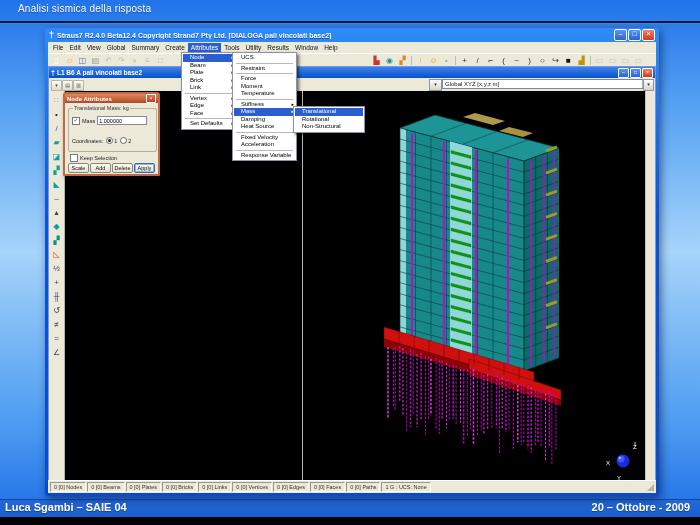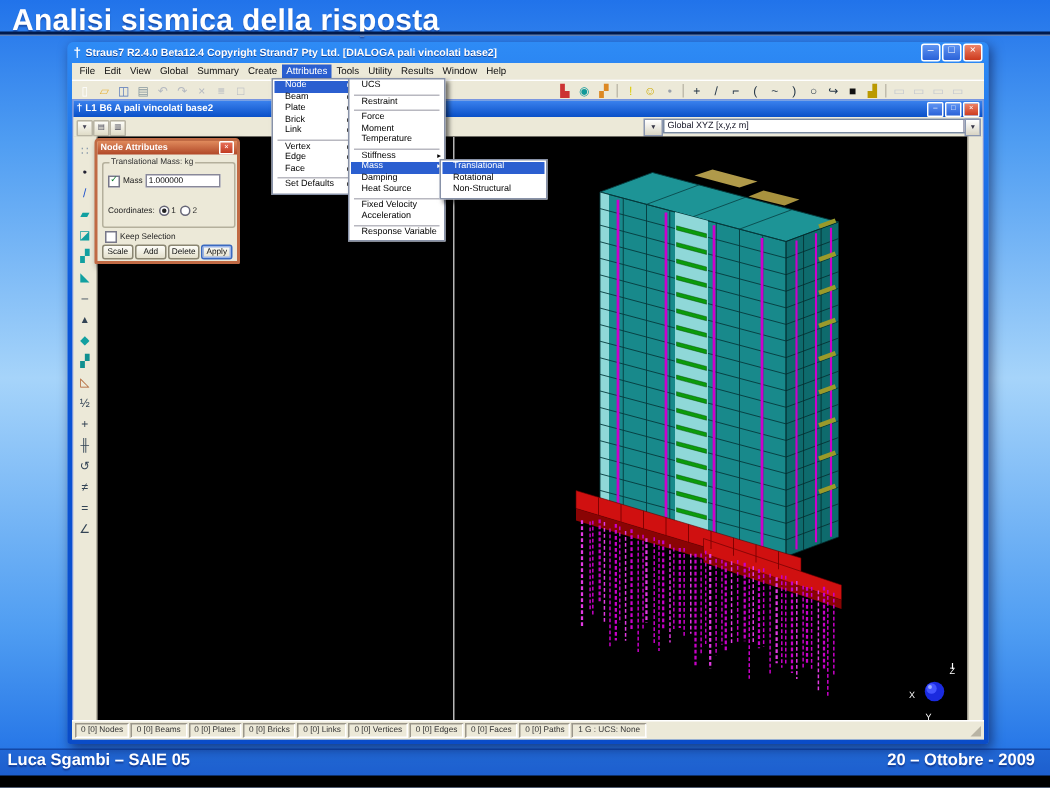--- a/index.html
+++ b/index.html
@@ -1,21 +1,21 @@
 <!DOCTYPE html>
 <html><head>
 <meta charset="utf-8">
 <style>
   html,body{margin:0;padding:0;}
   body{width:700px;height:525px;overflow:hidden;position:relative;
        font-family:"Liberation Sans","DejaVu Sans",sans-serif;
        -webkit-font-smoothing:antialiased;}
   .slide{position:absolute;left:0;top:0;width:700px;height:525px;
     background:linear-gradient(180deg,#2173ea 0%,#4f9df2 18%,#a6d4fa 48%,#4f9df2 80%,#2a7ae8 94%,#2066d8 100%);}
-  .slide-title{position:absolute;left:8px;top:3px;color:#fff;font-size:20px;font-weight:bold;letter-spacing:.2px;text-shadow:0 1px 1px rgba(0,0,60,.35);}
+  .slide-title{position:absolute;left:18px;top:3px;color:#fff;font-size:10px;font-weight:normal;letter-spacing:.2px;text-shadow:0 1px 1px rgba(0,0,60,.35);}
   .title-rule{position:absolute;left:0;top:21px;width:700px;height:2px;background:#001a4d;border-bottom:1px solid rgba(160,200,255,.6);}
   .footer-band{position:absolute;left:0;top:499px;width:700px;height:18px;background:rgba(0,30,130,.15);border-top:1px solid rgba(0,30,110,.45);}
   .footer-left{position:absolute;left:5px;top:501px;color:#fff;font-weight:bold;font-size:11px;text-shadow:0 1px 1px rgba(0,0,60,.4);}
   .footer-right{position:absolute;right:10px;top:501px;color:#fff;font-weight:bold;font-size:11px;text-shadow:0 1px 1px rgba(0,0,60,.4);}
   .bottom-black{position:absolute;left:0;top:517px;width:700px;height:8px;background:#000;}
 
   
   .app-window{position:absolute;left:45px;top:28px;width:614px;height:468px;
     background:linear-gradient(180deg,#2e8bf5,#0a54d8 40%,#0a4cc8);
     border-radius:4px 4px 2px 2px;box-shadow:2px 3px 8px rgba(0,0,40,.5);}
@@ -460,16 +460,16 @@
     </div>
     <div class="btn-row" id="dlgbtns">
         <button class="dbtn">Scale</button>
         <button class="dbtn">Add</button>
         <button class="dbtn">Delete</button>
         <button class="dbtn def">Apply</button>
       </div>
   </div>
 
   <div class="footer-band"></div>
-  <div class="footer-left">Luca Sgambi – SAIE 05</div>
+  <div class="footer-left">Luca Sgambi – SAIE 04</div>
   <div class="footer-right">20 – Ottobre - 2009</div>
   <div class="bottom-black"></div>
 </div>
 
 </body></html>

